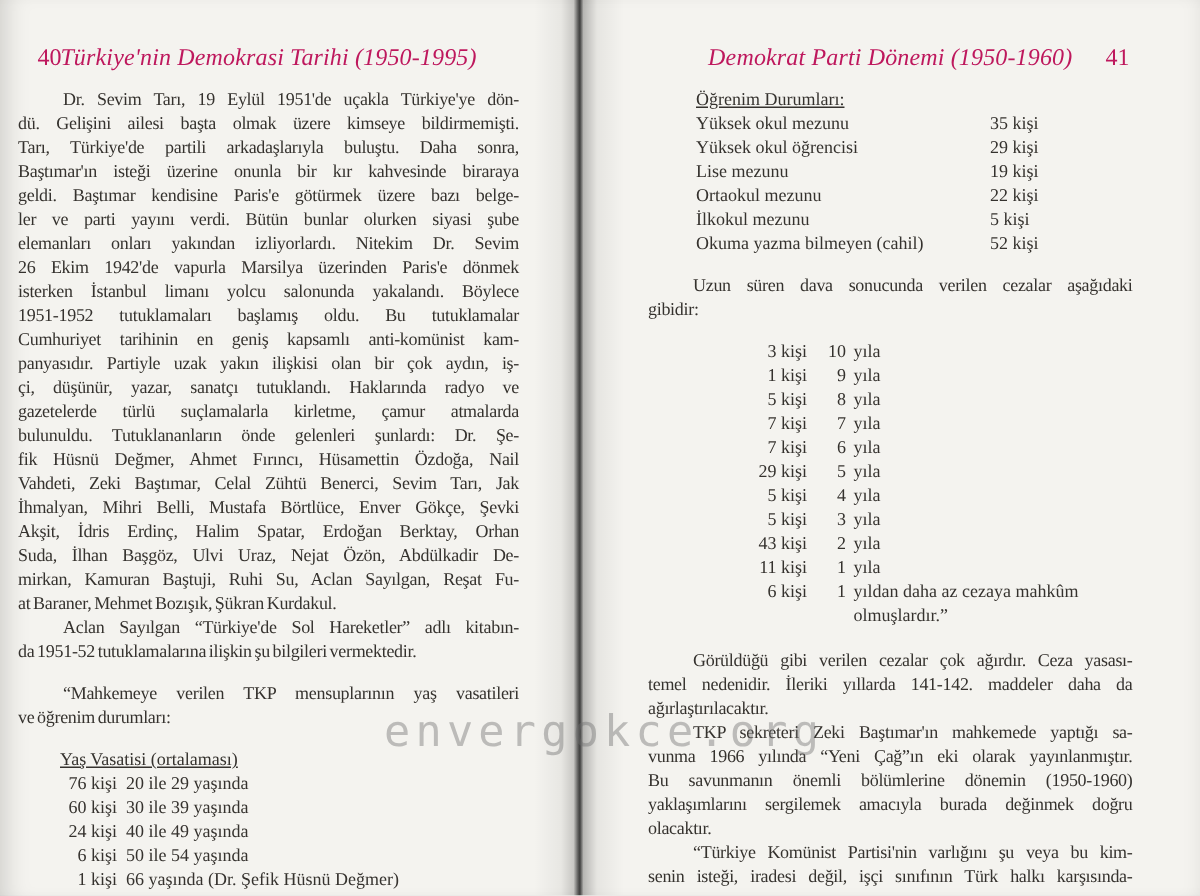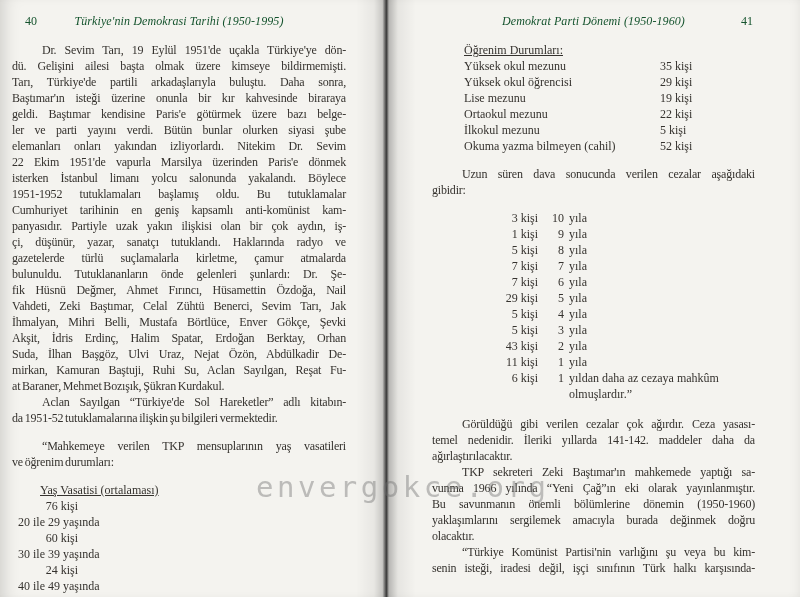--- a/index.html
+++ b/index.html
@@ -18,24 +18,24 @@
   }
   
   .page { position: absolute; top: 0; height: 597px; }
   .page-left  { left: 12px;  width: 334px; }
   .page-right { left: 432px; width: 323px; }
 
   
   .page-head {
     position: relative;
     height: 18px;
-    margin-top: 14px;
+    margin-top: 30px;
     margin-bottom: 10px;
-    font-size: 12px;
-    color: #14532d;
+    font-size: 16px;
+    color: #be185d;
   }
   .running-title {
     display: block;
     text-align: center;
     font-style: italic;
     letter-spacing: 0.1px;
   }
   .page-num { position: absolute; top: 0; font-style: normal; }
   .page-num.left-num  { left: 13px; }
   .page-num.right-num { right: 2px; }
@@ -54,21 +54,21 @@
   .para { margin: 0; }
   .gap-sm { margin-top: 12px; }
   .gap-md { margin-top: 14px; }
 
   
   .list-heading { text-decoration: underline; }
   .age-heading  { padding-left: 28px; }
   .edu-heading  { padding-left: 32px; }
 
   
-  .age-row { display: flex; flex-direction: column; }
+  .age-row { display: flex; }
   .age-count { width: 66px; text-align: right; flex: none; }
   .age-text  { margin-left: 6px; }
 
   
   .edu-row { display: flex; padding-left: 32px; }
   .edu-label { width: 196px; flex: none; }
   .edu-value { }
 
   
   .sent-row { display: flex; }
@@ -117,21 +117,21 @@
     </div>
     <div class="body-text">
       <div class="para">
           <div class="pline findent">Dr. Sevim Tarı, 19 Eylül 1951'de uçakla Türkiye'ye dön-</div>
           <div class="pline">dü. Gelişini ailesi başta olmak üzere kimseye bildirmemişti.</div>
           <div class="pline">Tarı, Türkiye'de partili arkadaşlarıyla buluştu. Daha sonra,</div>
           <div class="pline">Baştımar'ın isteği üzerine onunla bir kır kahvesinde biraraya</div>
           <div class="pline">geldi. Baştımar kendisine Paris'e götürmek üzere bazı belge-</div>
           <div class="pline">ler ve parti yayını verdi. Bütün bunlar olurken siyasi şube</div>
           <div class="pline">elemanları onları yakından izliyorlardı. Nitekim Dr. Sevim</div>
-          <div class="pline">22 Ekim 1951'de vapurla Marsilya üzerinden Paris'e dönmek</div>
+          <div class="pline">26 Ekim 1942'de vapurla Marsilya üzerinden Paris'e dönmek</div>
           <div class="pline">isterken İstanbul limanı yolcu salonunda yakalandı. Böylece</div>
           <div class="pline">1951-1952 tutuklamaları başlamış oldu. Bu tutuklamalar</div>
           <div class="pline">Cumhuriyet tarihinin en geniş kapsamlı anti-komünist kam-</div>
           <div class="pline">panyasıdır. Partiyle uzak yakın ilişkisi olan bir çok aydın, iş-</div>
           <div class="pline">çi, düşünür, yazar, sanatçı tutuklandı. Haklarında radyo ve</div>
           <div class="pline">gazetelerde türlü suçlamalarla kirletme, çamur atmalarda</div>
           <div class="pline">bulunuldu. Tutuklananların önde gelenleri şunlardı: Dr. Şe-</div>
           <div class="pline">fik Hüsnü Değmer, Ahmet Fırıncı, Hüsamettin Özdoğa, Nail</div>
           <div class="pline">Vahdeti, Zeki Baştımar, Celal Zühtü Benerci, Sevim Tarı, Jak</div>
           <div class="pline">İhmalyan, Mihri Belli, Mustafa Börtlüce, Enver Gökçe, Şevki</div>
@@ -167,20 +167,21 @@
               <span class="age-text">40 ile 49 yaşında</span>
             </div>
 
             <div class="age-row">
               <span class="age-count">6 kişi</span>
               <span class="age-text">50 ile 54 yaşında</span>
             </div>
 
             <div class="age-row">
               <span class="age-count">1 kişi</span>
+              <span class="age-text">66 yaşında (Dr. Şefik Hüsnü Değmer)</span>
             </div>
           </div>
       </div>
     </div>
   </div>
 
   <div class="page page-right">
     <div class="page-head">
       <span class="running-title">Demokrat Parti Dönemi (1950-1960)</span>
       <span class="page-num right-num">41</span>

